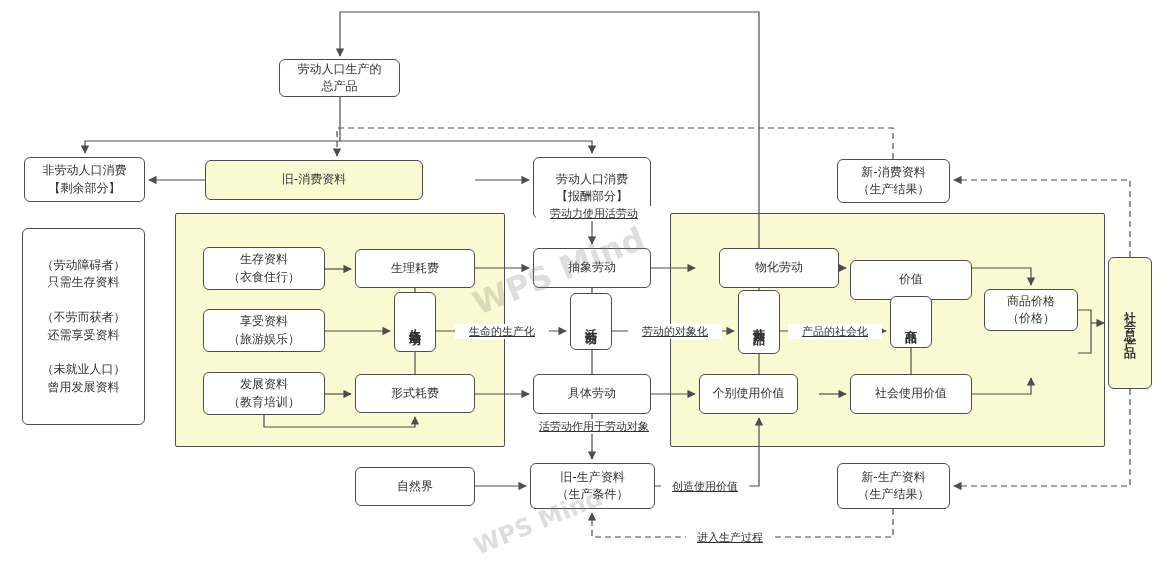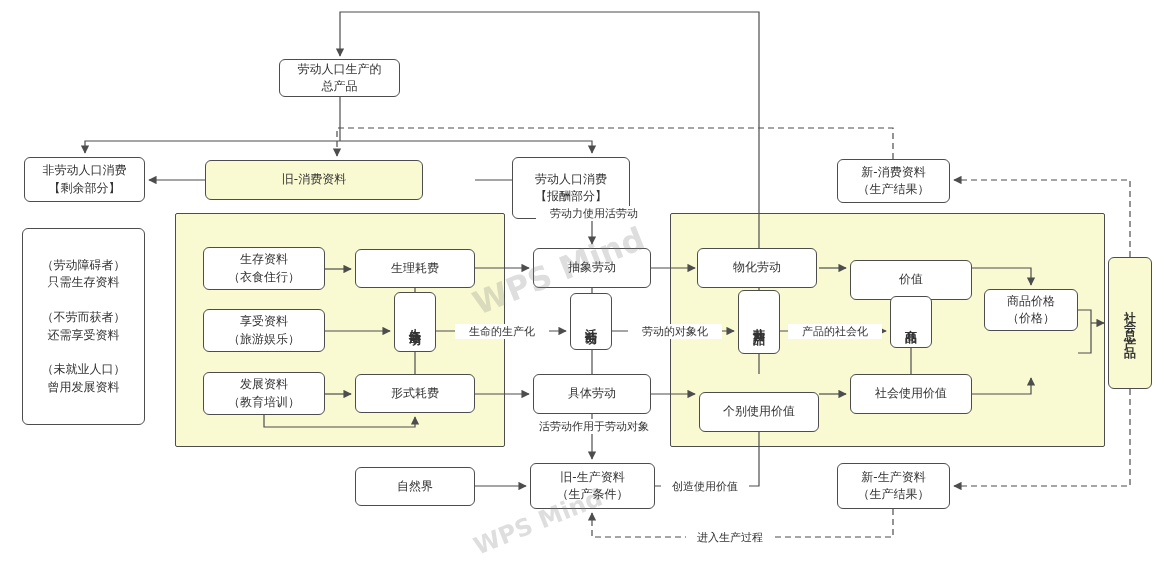--- a/index.html
+++ b/index.html
@@ -21,21 +21,21 @@
     padding:1px 2px;
   }
   .node.hl { background:var(--hl,#fafad2); }
   .node.v {
     writing-mode:vertical-lr; text-orientation:upright;
     font-weight:bold; letter-spacing:2px; line-height:1; white-space:normal;
   }
   .node.v.sp { letter-spacing:9px; }
   .elabel {
     position:absolute; font-size:11px; background:#fff; text-align:center;
-    line-height:1.2; padding:1px 2px; white-space:nowrap;
+    line-height:1.2; padding:1px 2px; white-space:nowrap;text-decoration:underline;
   }
   svg.wires { position:absolute; left:0; top:0; pointer-events:none; }
   .wires path { fill:none; stroke:var(--line,#4d4d4d); stroke-width:1.2; }
   .wires path.dash { stroke-dasharray:6 4; }
   .wires .arrhead { fill:var(--line,#4d4d4d); stroke:none; }
   .wm {
     position:absolute; color:rgba(128,128,128,0.26); font-weight:bold;
     transform:rotate(-22deg); pointer-events:none; white-space:nowrap;
   }
   .wm.big { font-size:32px; }
@@ -98,21 +98,21 @@
     <path class="dash" d="M1130,257 V180 H954" marker-end="url(#arr)"></path>
     <path class="dash" d="M1130,389 V486 H954" marker-end="url(#arr)"></path>
     <path class="dash" d="M893,509 V537 H592 V513" marker-end="url(#arr)"></path>
   </svg>
 
   <div class="node" style="left:279px;top:59px;width:121px;height:38px">劳动人口生产的
 总产品</div>
   <div class="node" style="left:24px;top:157px;width:121px;height:45px">非劳动人口消费
 【剩余部分】</div>
   <div class="node hl" style="left:205px;top:160px;width:218px;height:40px">旧-消费资料</div>
-  <div class="node" style="left:512px;top:157px;width:118px;height:62px">劳动人口消费
+  <div class="node" style="left:533px;top:157px;width:118px;height:62px">劳动人口消费
 【报酬部分】</div>
   <div class="node" style="left:837px;top:159px;width:113px;height:44px">新-消费资料
 （生产结果）</div>
   <div class="node" style="left:22px;top:228px;width:123px;height:197px">（劳动障碍者）
 只需生存资料
 
 （不劳而获者）
 还需享受资料
 
 （未就业人口）
@@ -125,23 +125,23 @@
   <div class="node" style="left:203px;top:309px;width:122px;height:43px">享受资料
 （旅游娱乐）</div>
   <div class="node" style="left:355px;top:249px;width:120px;height:39px">生理耗费</div>
   <div class="node v" style="left:394px;top:292px;width:42px;height:60px">生命活动</div>
   <div class="node" style="left:355px;top:374px;width:120px;height:39px">形式耗费</div>
 
   <div class="node" style="left:533px;top:248px;width:118px;height:40px">抽象劳动</div>
   <div class="node v" style="left:570px;top:293px;width:42px;height:57px">活劳动</div>
   <div class="node" style="left:533px;top:374px;width:118px;height:40px">具体劳动</div>
 
-  <div class="node" style="left:697px;top:248px;width:120px;height:40px">物化劳动</div>
+  <div class="node" style="left:719px;top:248px;width:120px;height:40px">物化劳动</div>
   <div class="node v" style="left:738px;top:290px;width:42px;height:64px">劳动产品</div>
-  <div class="node" style="left:699px;top:392px;width:120px;height:40px">个别使用价值</div>
+  <div class="node" style="left:699px;top:374px;width:99px;height:40px">个别使用价值</div>
   <div class="node" style="left:850px;top:260px;width:122px;height:40px">价值</div>
   <div class="node v" style="left:890px;top:296px;width:42px;height:52px">商品</div>
   <div class="node" style="left:850px;top:374px;width:122px;height:40px">社会使用价值</div>
   <div class="node" style="left:984px;top:289px;width:94px;height:42px">商品价格
 （价格）</div>
   <div class="node v sp hl" style="left:1108px;top:257px;width:44px;height:132px">社会总产品</div>
 
   <div class="node" style="left:355px;top:467px;width:120px;height:39px">自然界</div>
   <div class="node" style="left:530px;top:463px;width:125px;height:46px">旧-生产资料
 （生产条件）</div>

